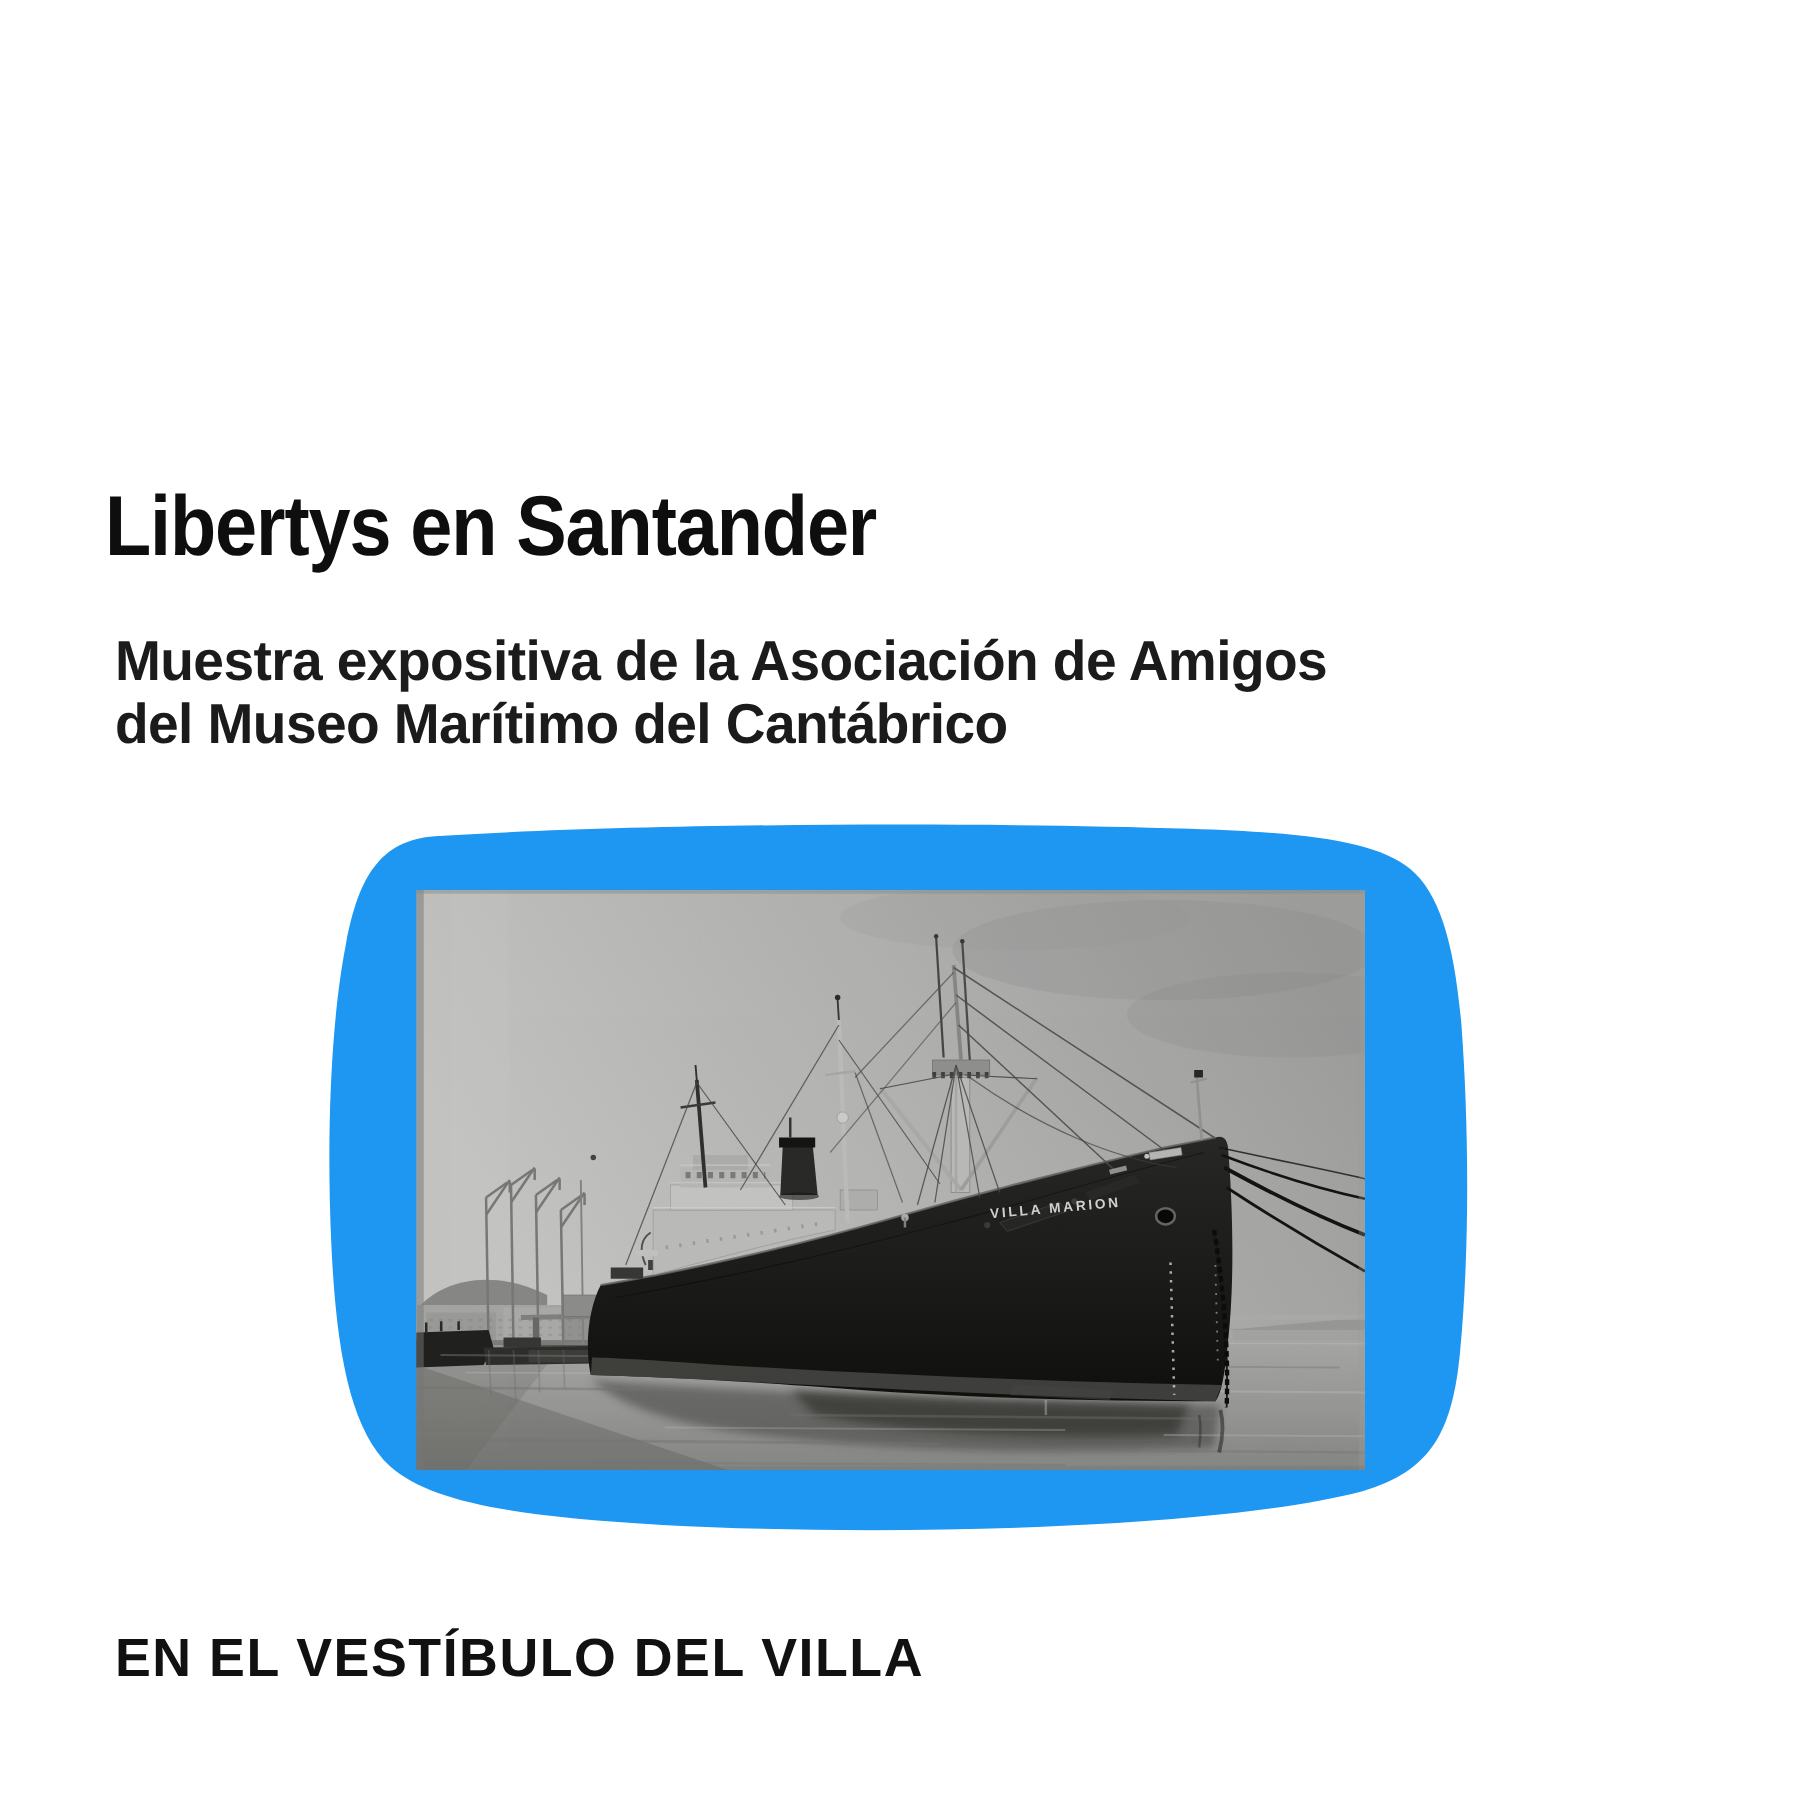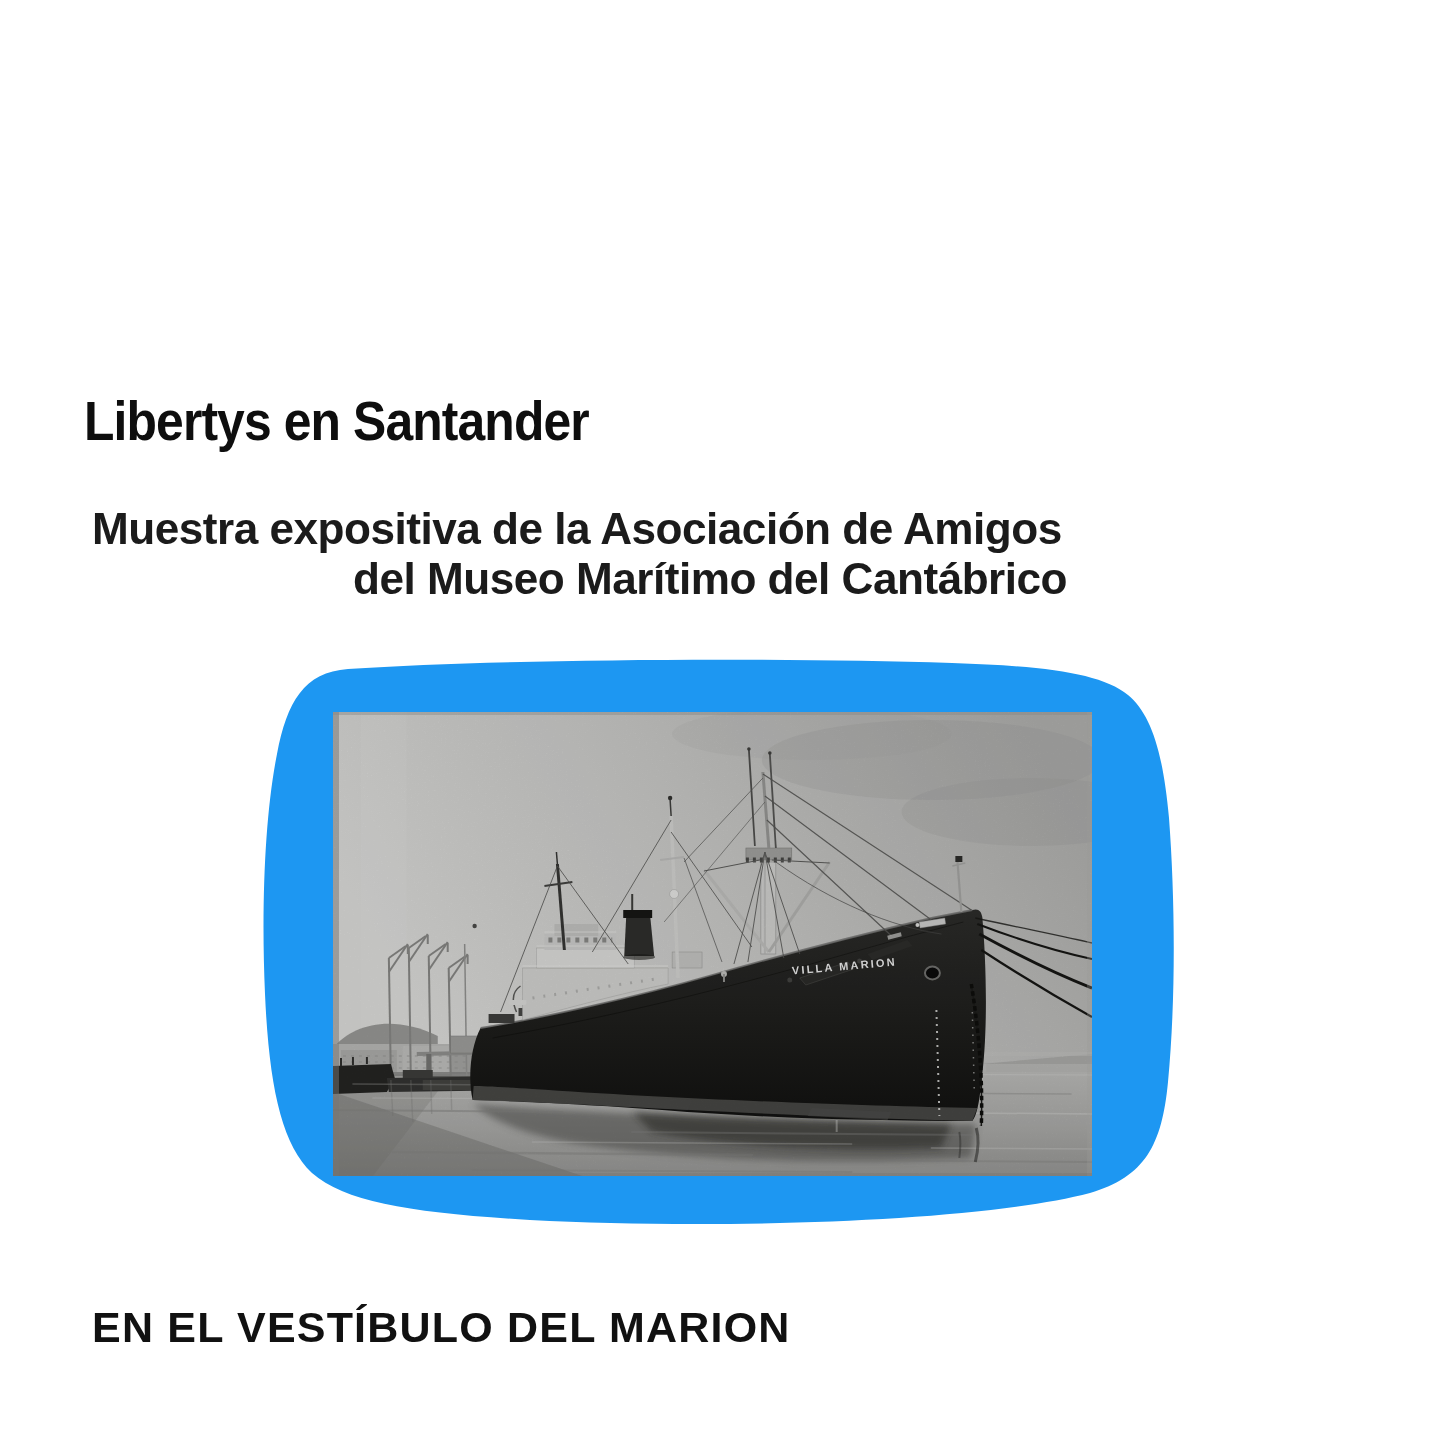--- a/index.html
+++ b/index.html
@@ -9,25 +9,25 @@
     font-family:"Liberation Sans", sans-serif; position:relative; overflow:hidden;
   }
   .poster{position:absolute;inset:0;background:#ffffff;}
   .brand{position:absolute;left:84px;top:104px;font-size:42px;line-height:46px;
          font-weight:500;color:#262626;letter-spacing:1px;}
   .brand-acronym{color:var(--accent);font-weight:800;letter-spacing:1.5px;}
   .kicker{position:absolute;left:88px;top:303px;font-size:52px;line-height:52px;
           font-weight:800;color:var(--accent);white-space:nowrap;}
   .cond{display:inline-block;transform-origin:0 60%;}
   .kicker .cond{transform:scaleX(0.94);letter-spacing:0.5px;}
-  .title{position:absolute;left:84px;top:377px;margin:0;font-size:56px;line-height:88px;
+  .title{position:absolute;left:84px;top:377px;margin:0;font-size:68px;line-height:88px;
          font-weight:800;color:#0e0e0e;white-space:nowrap;}
   .title .cond{transform:scaleX(0.89);letter-spacing:-1px;}
   .desc{position:absolute;left:92px;top:504px;font-size:45px;line-height:50px;
-        font-weight:700;color:#1b1b1b;white-space:nowrap;text-align:right;}
+        font-weight:700;color:#1b1b1b;white-space:nowrap;}
   .desc .cond{transform:scaleX(0.98);letter-spacing:-0.5px;}
   .frame{position:absolute;left:252px;top:656px;width:932px;height:584px;margin:0;}
   .blob{position:absolute;left:0;top:0;width:100%;height:100%;color:var(--accent);}
   .photo{position:absolute;left:81px;top:56px;width:759px;height:464px;}
   .footer{position:absolute;left:92px;top:1306px;font-size:43px;line-height:43px;
           font-weight:700;color:#111111;white-space:nowrap;letter-spacing:1.2px;}
 </style>
 </head>
 <body>
 
@@ -285,16 +285,16 @@
         <rect x="0" y="0" width="6" height="464" fill="#7e7e7c" opacity="0.5"></rect>
         <rect x="0" y="0" width="761" height="3" fill="#90908e" opacity="0.45"></rect>
         <rect x="756" y="0" width="5" height="464" fill="#a5a5a3" opacity="0.3"></rect>
         <rect x="0" y="461" width="761" height="3" fill="#7a7a78" opacity="0.35"></rect>
         <rect x="0" y="0" width="761" height="464" filter="url(#grain)" opacity="0.06"></rect>
       </g>
     </svg>
   </figure>
 
   <div class="footer">
-    <span>EN EL VESTÍBULO DEL MARION</span>
+    <span>EN EL VESTÍBULO DEL VILLA</span>
   </div>
 
 </div>
 
 </body></html>

